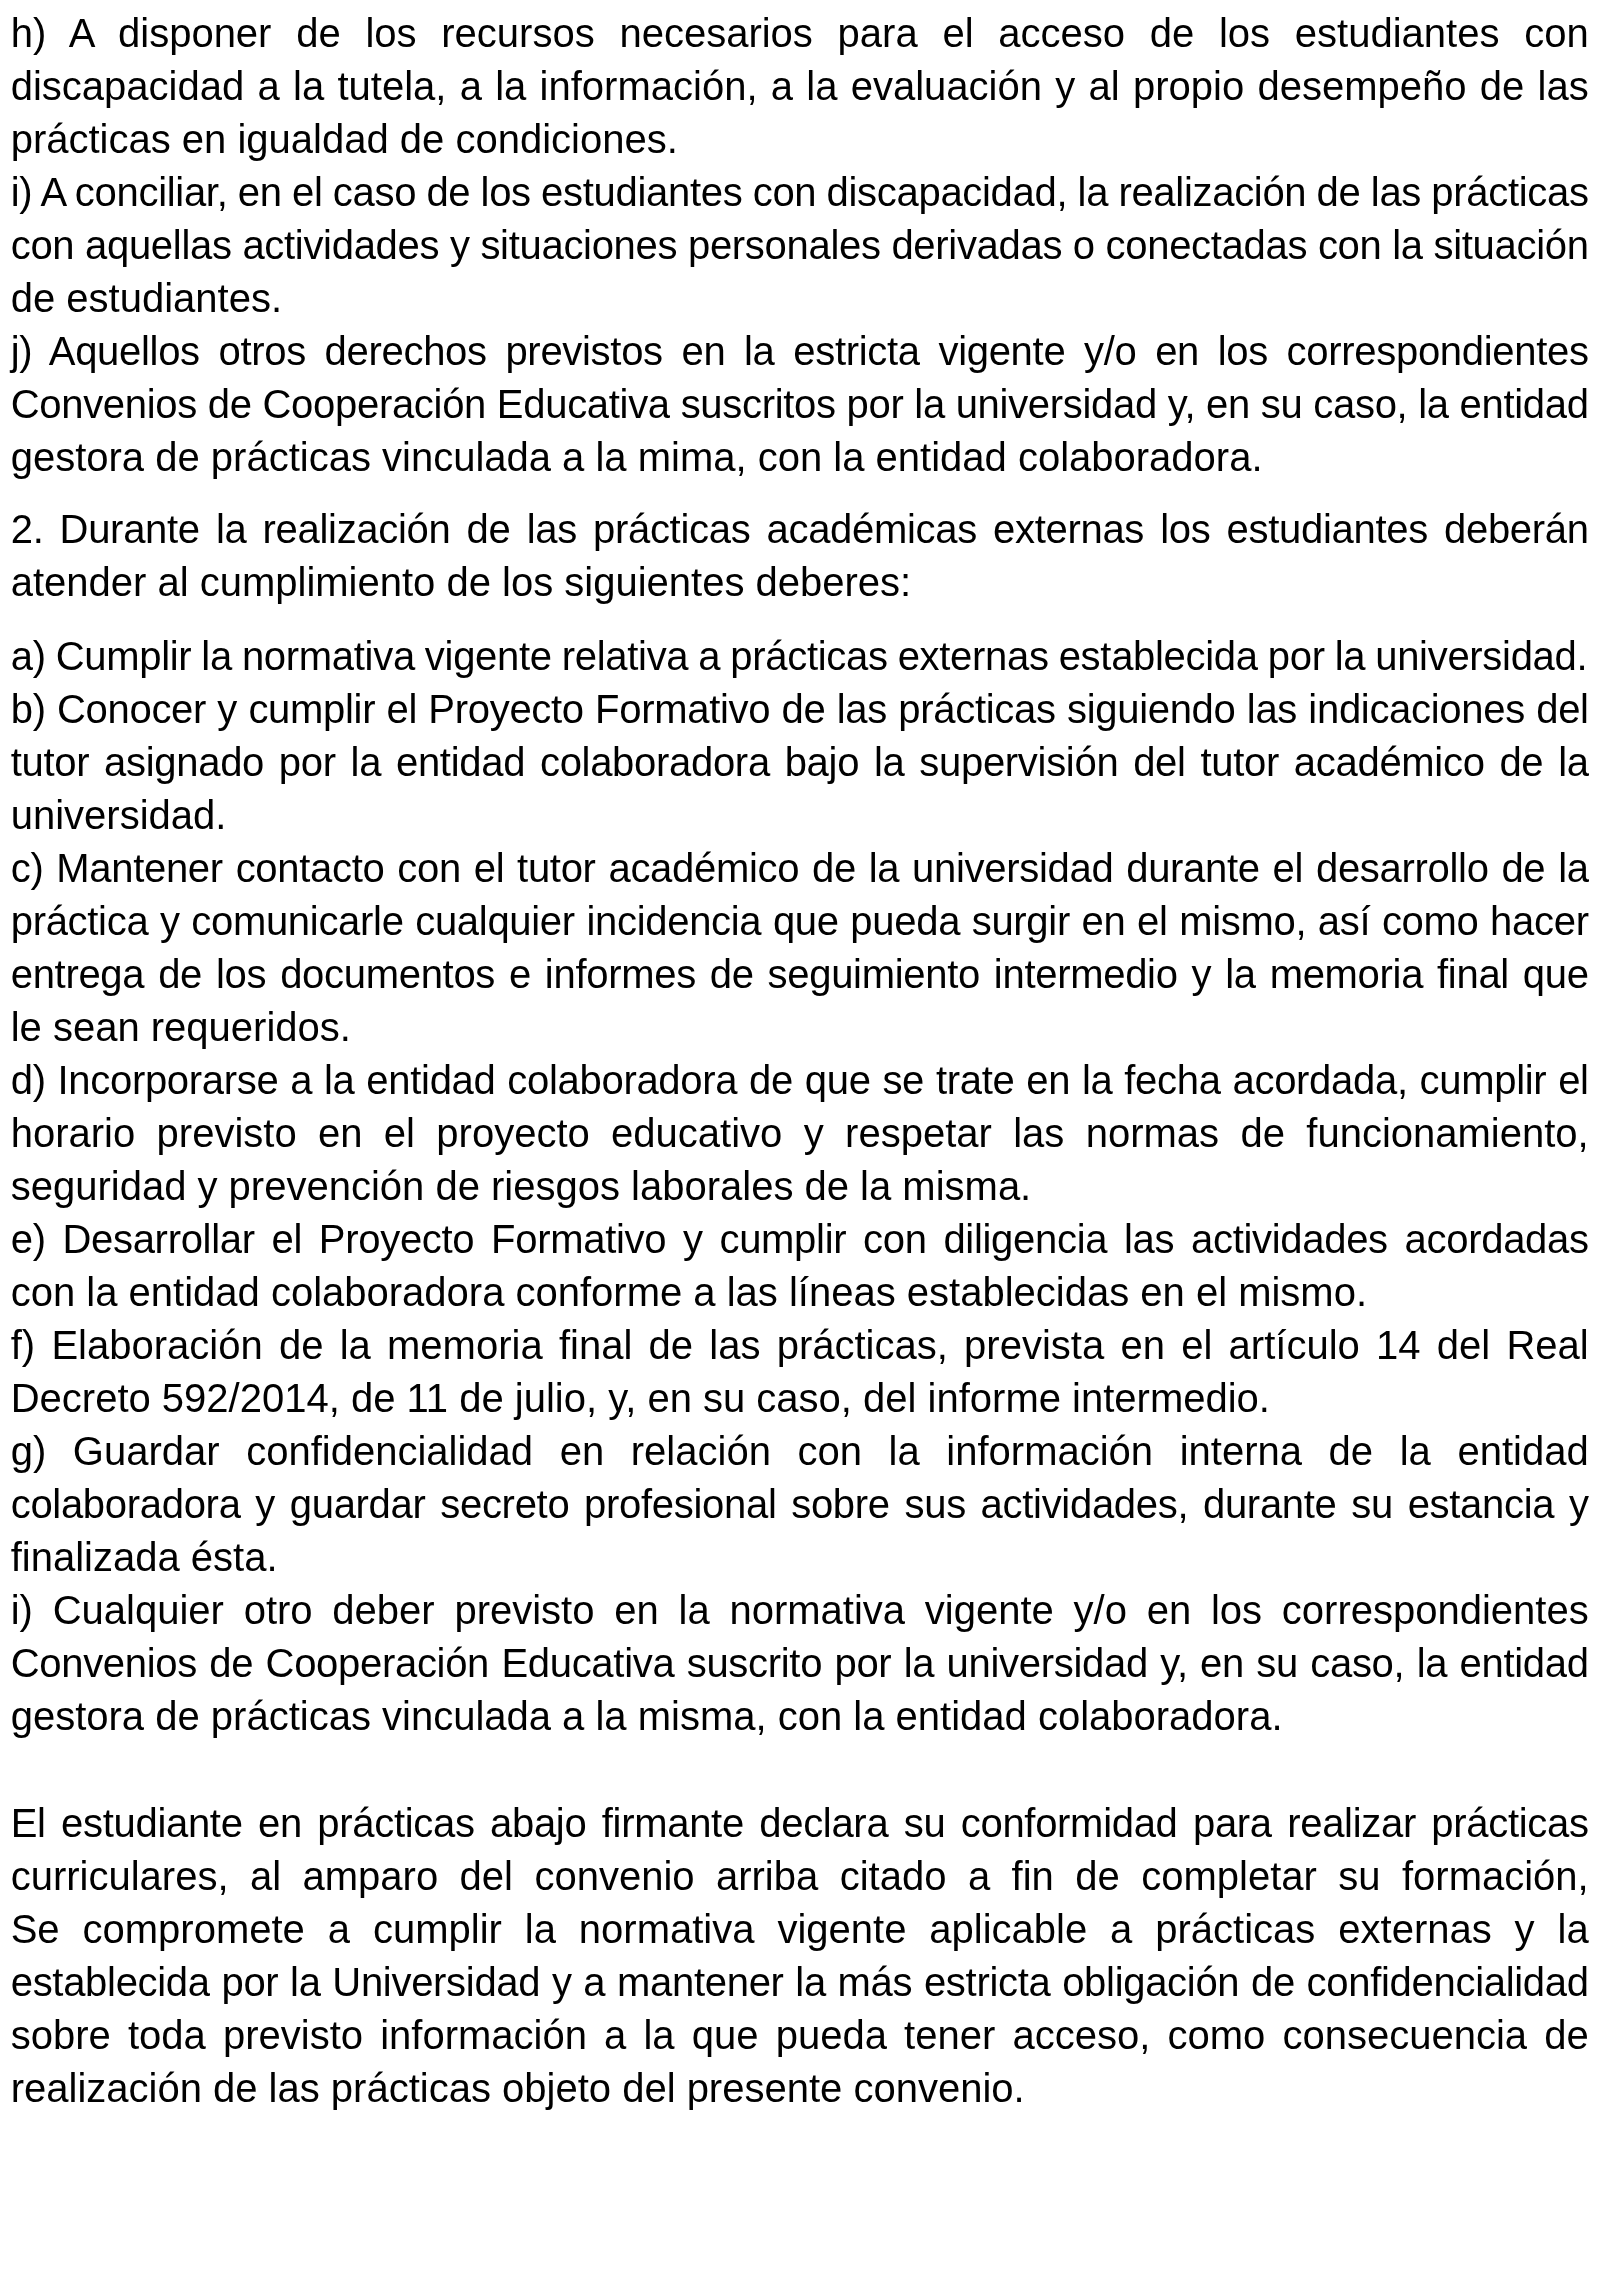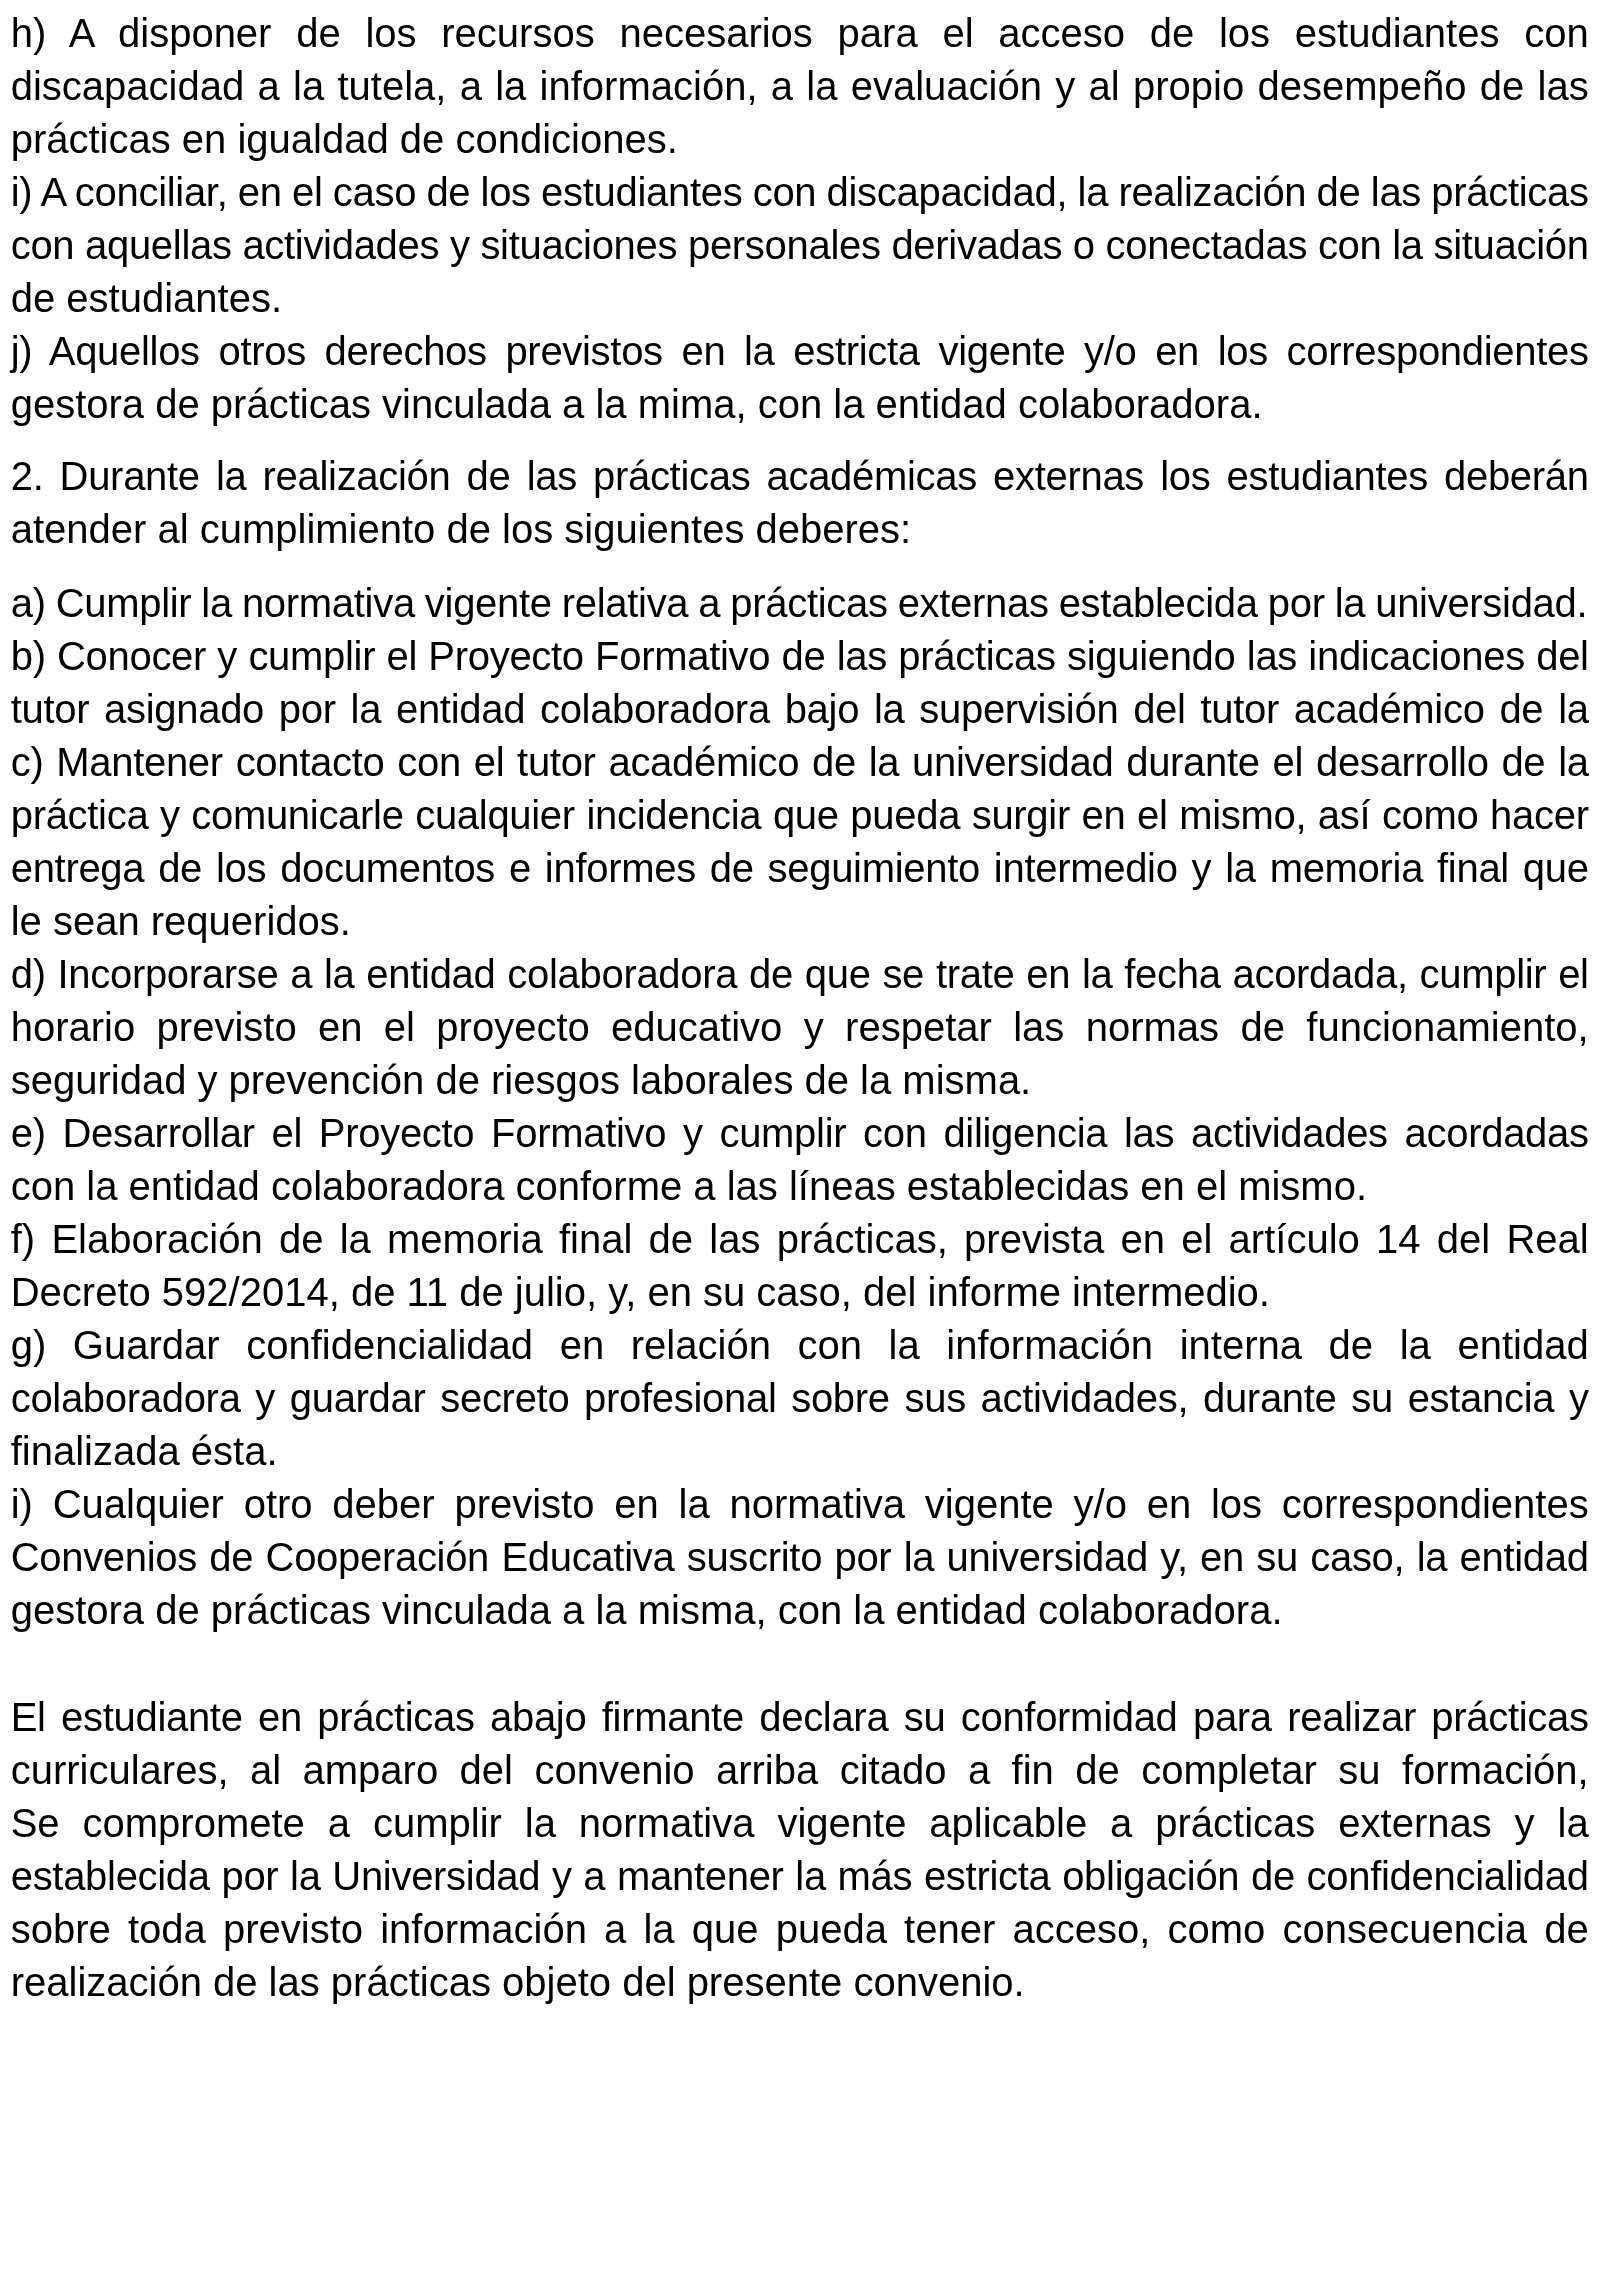--- a/index.html
+++ b/index.html
@@ -31,40 +31,42 @@
       <span class="ln j">discapacidad a la tutela, a la información, a la evaluación y al propio desempeño de las</span>
       <span class="ln">prácticas en igualdad de condiciones.</span>
     </p>
     <p class="block">
       <span class="ln j tight">i) A conciliar, en el caso de los estudiantes con discapacidad, la realización de las prácticas</span>
       <span class="ln j tight">con aquellas actividades y situaciones personales derivadas o conectadas con la situación</span>
       <span class="ln">de estudiantes.</span>
     </p>
     <p class="block">
       <span class="ln j tight">j) Aquellos otros derechos previstos en la estricta vigente y/o en los correspondientes</span>
+      <span class="ln j tight">Convenios de Cooperación Educativa suscritos por la universidad y, en su caso, la entidad</span>
       <span class="ln">gestora de prácticas vinculada a la mima, con la entidad colaboradora.</span>
     </p>
   </div>
 
   <div class="gap-sm"></div>
 
   <p class="block">
     <span class="ln j tight">2. Durante la realización de las prácticas académicas externas los estudiantes deberán</span>
     <span class="ln">atender al cumplimiento de los siguientes deberes:</span>
   </p>
 
   <div class="gap-md"></div>
 
   <div>
     <p class="block">
       <span class="ln tight">a) Cumplir la normativa vigente relativa a prácticas externas establecida por la universidad.</span>
     </p>
     <p class="block">
       <span class="ln j tight">b) Conocer y cumplir el Proyecto Formativo de las prácticas siguiendo las indicaciones del</span>
       <span class="ln j tight">tutor asignado por la entidad colaboradora bajo la supervisión del tutor académico de la</span>
+      <span class="ln">universidad.</span>
     </p>
     <p class="block">
       <span class="ln j tight">c) Mantener contacto con el tutor académico de la universidad durante el desarrollo de la</span>
       <span class="ln j tight">práctica y comunicarle cualquier incidencia que pueda surgir en el mismo, así como hacer</span>
       <span class="ln j tight">entrega de los documentos e informes de seguimiento intermedio y la memoria final que</span>
       <span class="ln">le sean requeridos.</span>
     </p>
     <p class="block">
       <span class="ln j tight">d) Incorporarse a la entidad colaboradora de que se trate en la fecha acordada, cumplir el</span>
       <span class="ln j">horario previsto en el proyecto educativo y respetar las normas de funcionamiento,</span>

